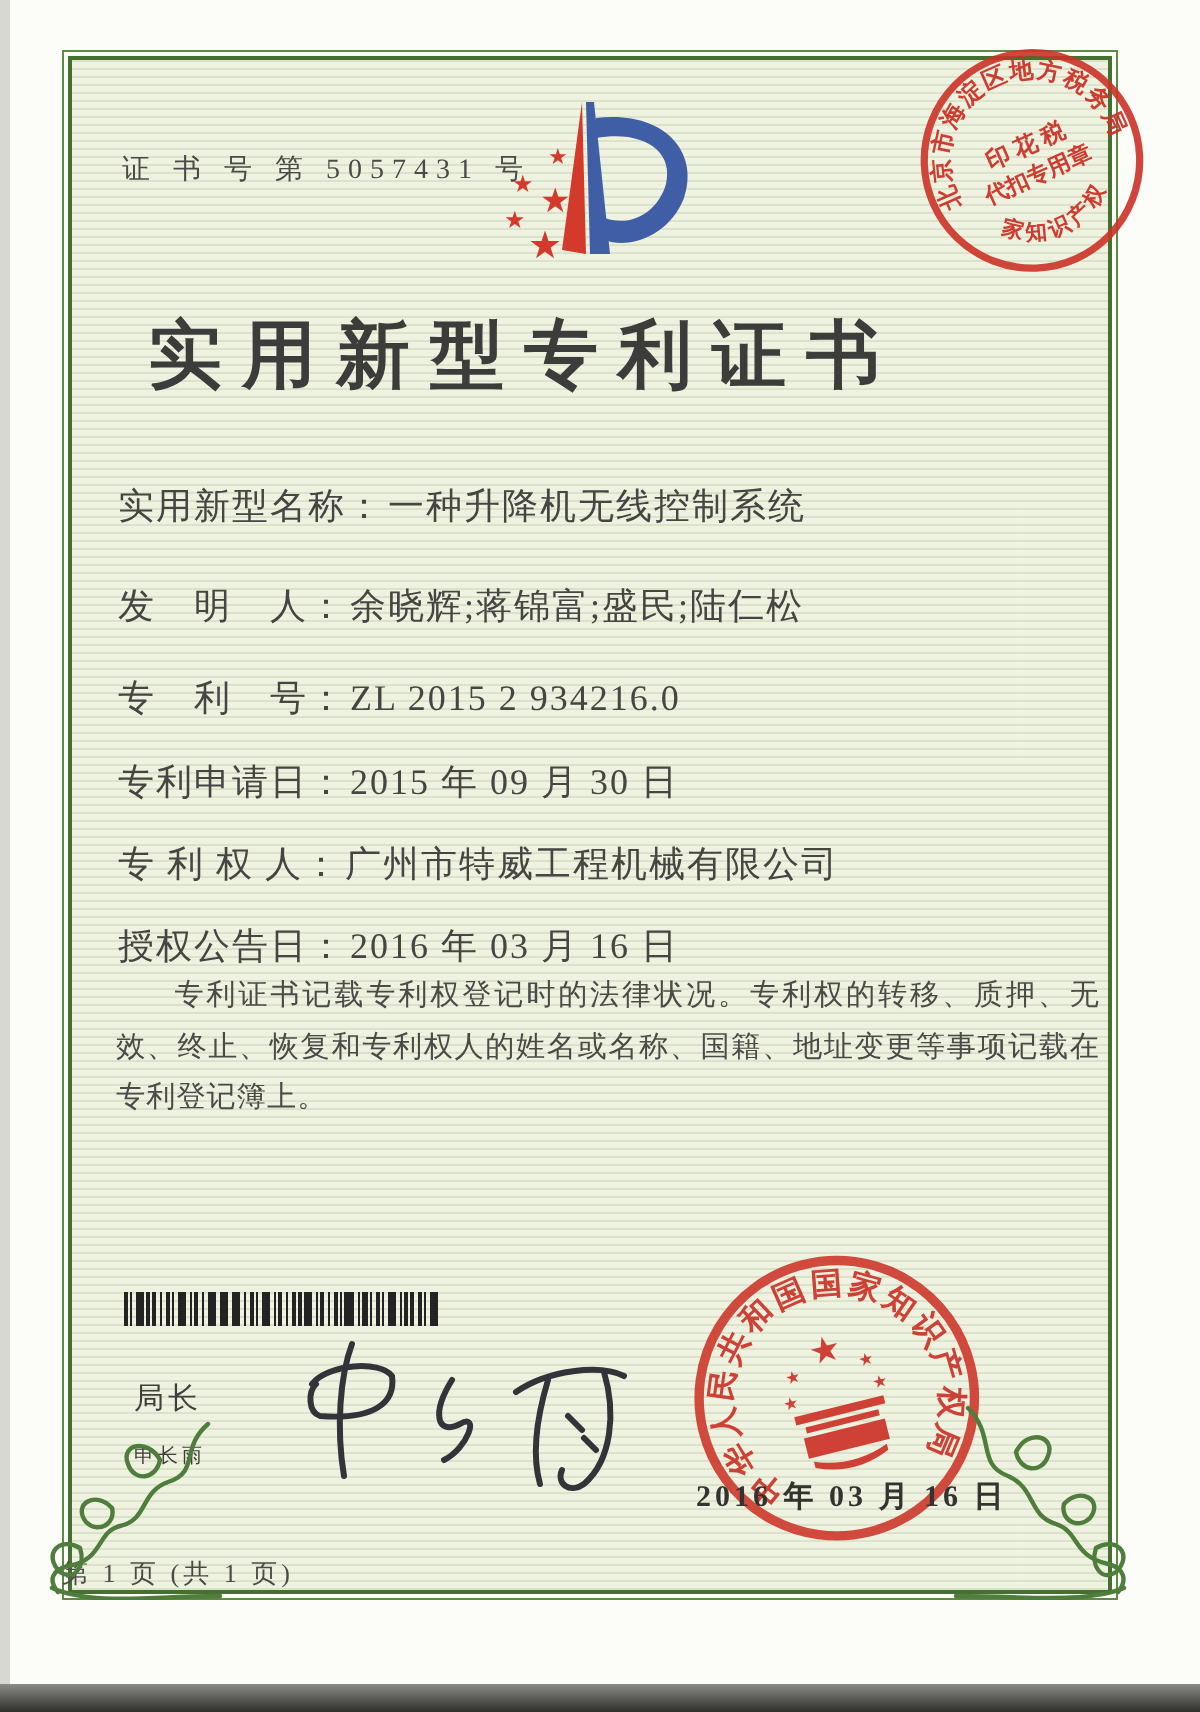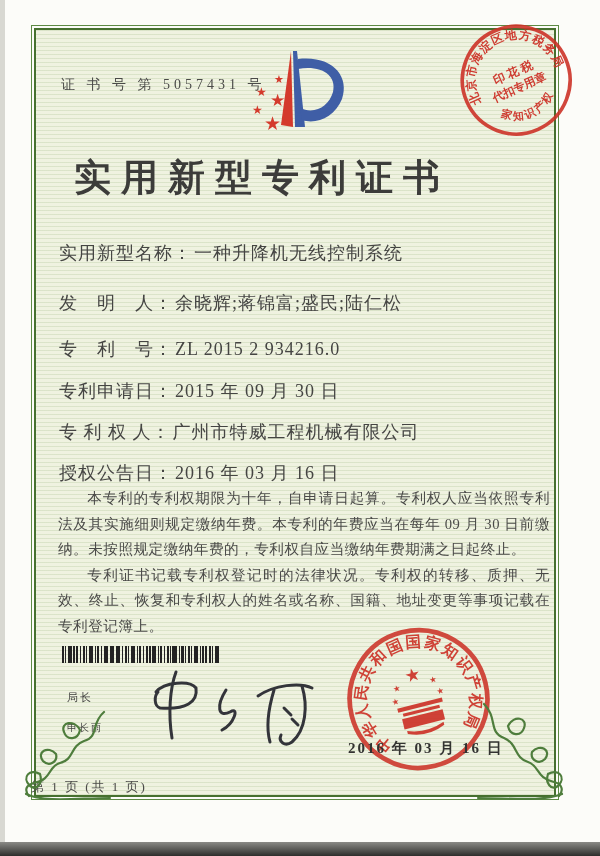--- a/index.html
+++ b/index.html
@@ -38,21 +38,21 @@
   .paras{position:absolute;left:54px;top:486px;width:492px;font-size:14.6px;line-height:25.5px;
          color:#4a4a48;text-align:justify;letter-spacing:0.5px;}
   .paras p{margin:0;text-indent:2em;}
 
   .barcode{position:absolute;left:58px;top:646px;width:158px;height:17px;
          background:
            repeating-linear-gradient(90deg,#232323 0 1px,transparent 1px 3px),
            repeating-linear-gradient(90deg,#232323 0 2px,transparent 2px 7px),
            repeating-linear-gradient(90deg,#232323 0 1px,transparent 1px 11px);}
 
-  .director-label{position:absolute;left:63px;top:690px;font-size:11px;color:#3e3e3c;letter-spacing:2px;}
+  .director-label{position:absolute;left:63px;top:690px;font-size:15px;color:#3e3e3c;letter-spacing:2px;}
   .director-name{position:absolute;left:63px;top:721px;font-size:10px;color:#3e3e3c;letter-spacing:2px;}
   .signature{position:absolute;left:138px;top:662px;width:180px;height:88px;}
 
   .issue-date{position:absolute;left:344px;top:739px;font-size:15px;color:#333331;
          letter-spacing:2px;font-weight:bold;}
 
   .footer{position:absolute;left:27px;top:778px;width:526px;text-align:left;
          font-size:13px;color:#4a4a48;letter-spacing:2px;}
 
   .ornament{position:absolute;}
@@ -113,21 +113,20 @@
       <span class="lbl">专利申请日：</span><span>2015 年 09 月 30 日</span>
     </div>
     <div class="field" style="top:420px;">
       <span class="lbl">专 利 权 人：</span><span>广州市特威工程机械有限公司</span>
     </div>
     <div class="field" style="top:461px;text-align:center;">
       <span class="lbl">授权公告日：</span><span>2016 年 03 月 16 日</span>
     </div>
 
     <div class="paras">
-      <p>本专利的专利权期限为十年，自申请日起算。专利权人应当依照专利法及其实施细则规定缴纳年费。本专利的年费应当在每年 09 月 30 日前缴纳。未按照规定缴纳年费的，专利权自应当缴纳年费期满之日起终止。</p>
       <p>专利证书记载专利权登记时的法律状况。专利权的转移、质押、无效、终止、恢复和专利权人的姓名或名称、国籍、地址变更等事项记载在专利登记簿上。</p>
     </div>
 
     <div class="barcode"></div>
 
     <div class="director-label">局长</div>
     <div class="director-name">申长雨</div>
 
     <div class="signature">
       <svg width="180" height="88" viewBox="0 0 180 88">

